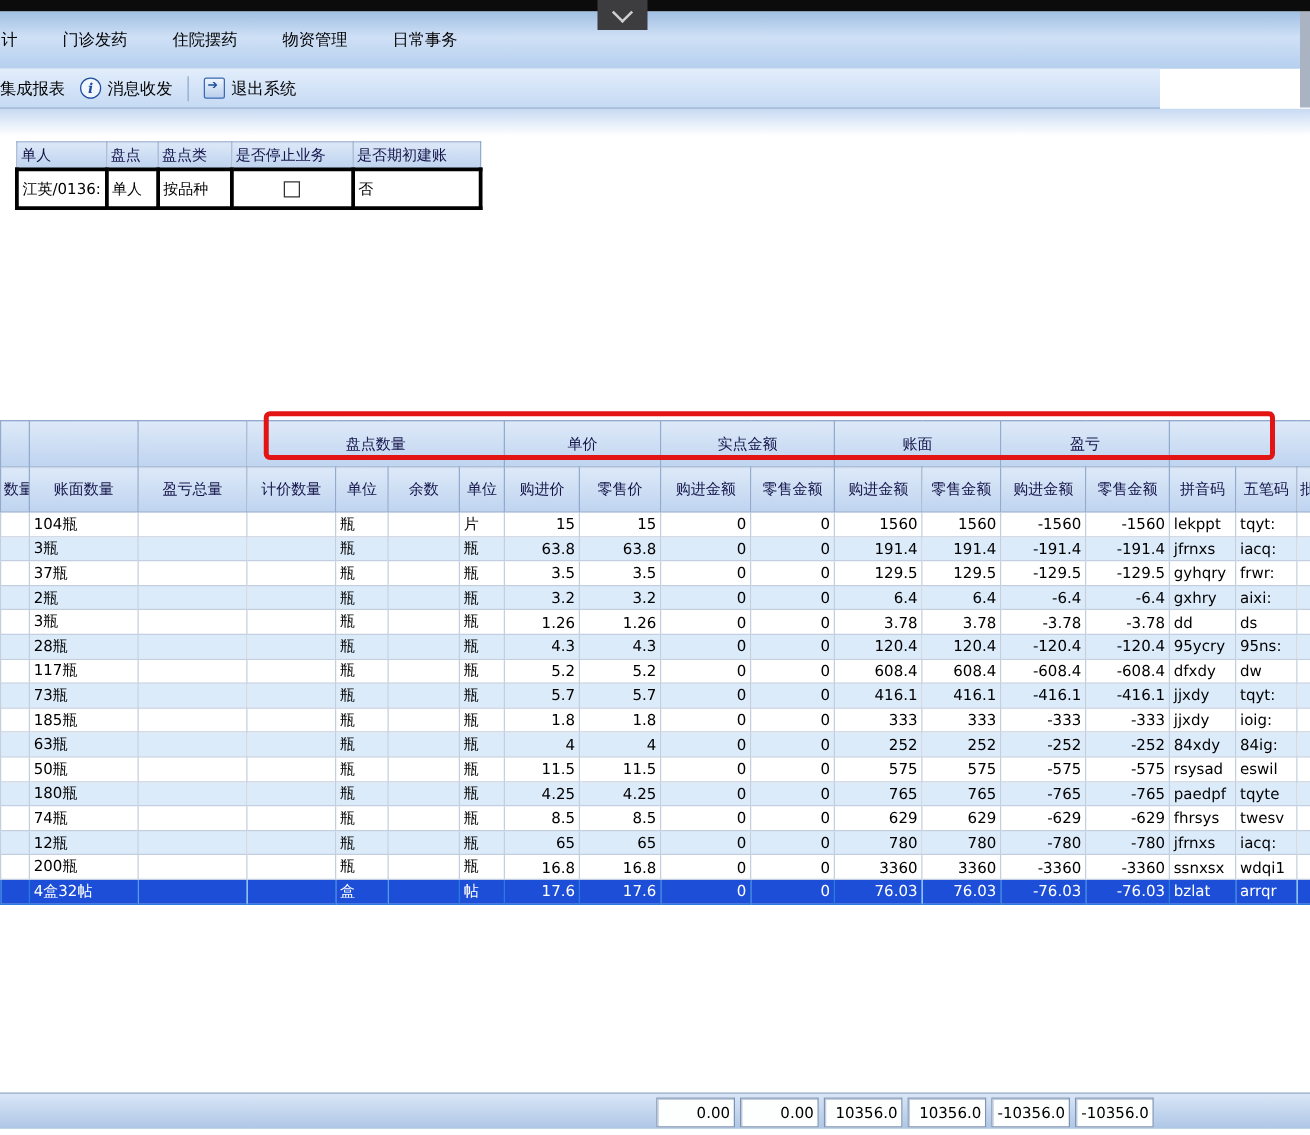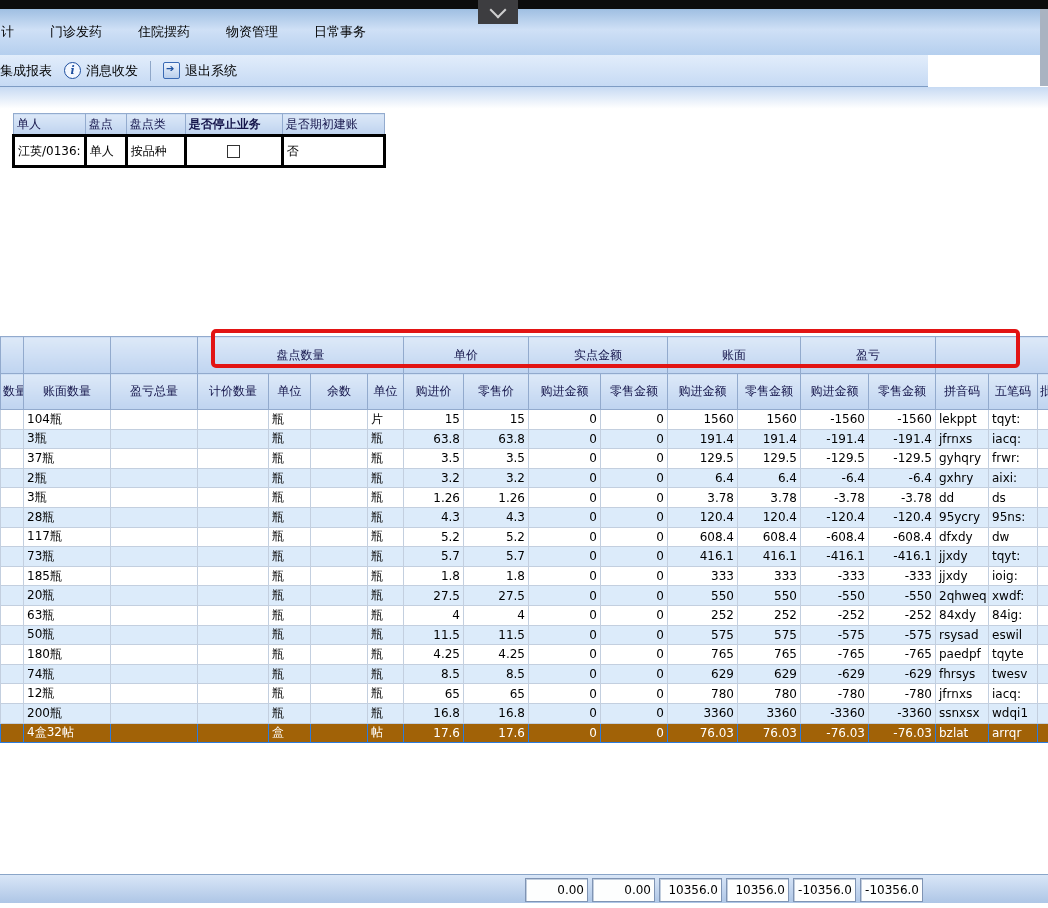--- a/index.html
+++ b/index.html
@@ -46,21 +46,21 @@
   .cbx{display:inline-block;width:11px;height:11px;border:1px solid #333;background:#fff;vertical-align:middle;}
 
   
   .inv{position:absolute;left:0;top:336px;border-collapse:collapse;table-layout:fixed;width:1048px;}
   .inv th{background:linear-gradient(180deg,#dde9f8,#bfd4f0);border:1px solid #92aacd;
           font-weight:normal;color:#14144a;padding:8px 2px;white-space:nowrap;overflow:hidden;}
   .inv thead tr.grp th{height:20px;text-align:center;}
   .inv thead tr.hdr th{height:19px;text-align:center;}
   .inv td{border:1px solid #c3cfdf;height:18.6px;padding:0 3px;white-space:nowrap;overflow:hidden;background:#fff;}
   .inv tbody tr:nth-child(even) td{background:#dcebfa;}
-  .inv tbody tr.selected td{background:#a16207;color:#fff;border-color:#2b7cdf;}
+  .inv tbody tr.selected td{background:#1d4ed8;color:#fff;border-color:#2b7cdf;}
   .inv td.num{text-align:right;}
   .inv td.txt{text-align:left;}
 
   
   .red-box{position:absolute;left:211px;top:329px;width:801px;height:31px;
            border:4px solid #e21414;border-radius:5px;z-index:5;pointer-events:none;}
 
   
   .statusbar{position:absolute;left:0;top:874px;width:1048px;height:28px;
              background:linear-gradient(180deg,#d9e6f7 0%,#aec6e6 100%);border-top:1px solid #8aa5c8;}
@@ -102,21 +102,21 @@
 </div>
 
 <div class="fade-band"></div>
 
 <table class="info-table">
   <thead>
       <tr>
         <th style="width: 64px;">单人</th>
         <th style="width: 34px;">盘点</th>
         <th style="width: 52px;">盘点类</th>
-        <th style="width: 90px; font-weight: bold;">是否停止业务</th>
+        <th style="width: 90px;">是否停止业务</th>
         <th style="width: 95px;">是否期初建账</th>
       </tr>
     </thead>
   <tbody>
       <tr>
         <td>江英/0136:</td>
         <td>单人</td>
         <td>按品种</td>
         <td style="text-align: center;"><span class="cbx"></span></td>
         <td>否</td>
@@ -356,40 +356,20 @@
         <td class="num">333</td>
         <td class="num">333</td>
         <td class="num">-333</td>
         <td class="num">-333</td>
         <td class="txt">jjxdy</td>
         <td class="txt">ioig:</td>
         <td class="txt"></td>
       </tr>
       <tr>
         <td class="txt"></td>
-        <td class="txt">20瓶</td>
-        <td class="txt"></td>
-        <td class="txt"></td>
-        <td class="txt">瓶</td>
-        <td class="txt"></td>
-        <td class="txt">瓶</td>
-        <td class="num">27.5</td>
-        <td class="num">27.5</td>
-        <td class="num">0</td>
-        <td class="num">0</td>
-        <td class="num">550</td>
-        <td class="num">550</td>
-        <td class="num">-550</td>
-        <td class="num">-550</td>
-        <td class="txt">2qhweq</td>
-        <td class="txt">xwdf:</td>
-        <td class="txt"></td>
-      </tr>
-      <tr>
-        <td class="txt"></td>
         <td class="txt">63瓶</td>
         <td class="txt"></td>
         <td class="txt"></td>
         <td class="txt">瓶</td>
         <td class="txt"></td>
         <td class="txt">瓶</td>
         <td class="num">4</td>
         <td class="num">4</td>
         <td class="num">0</td>
         <td class="num">0</td>

